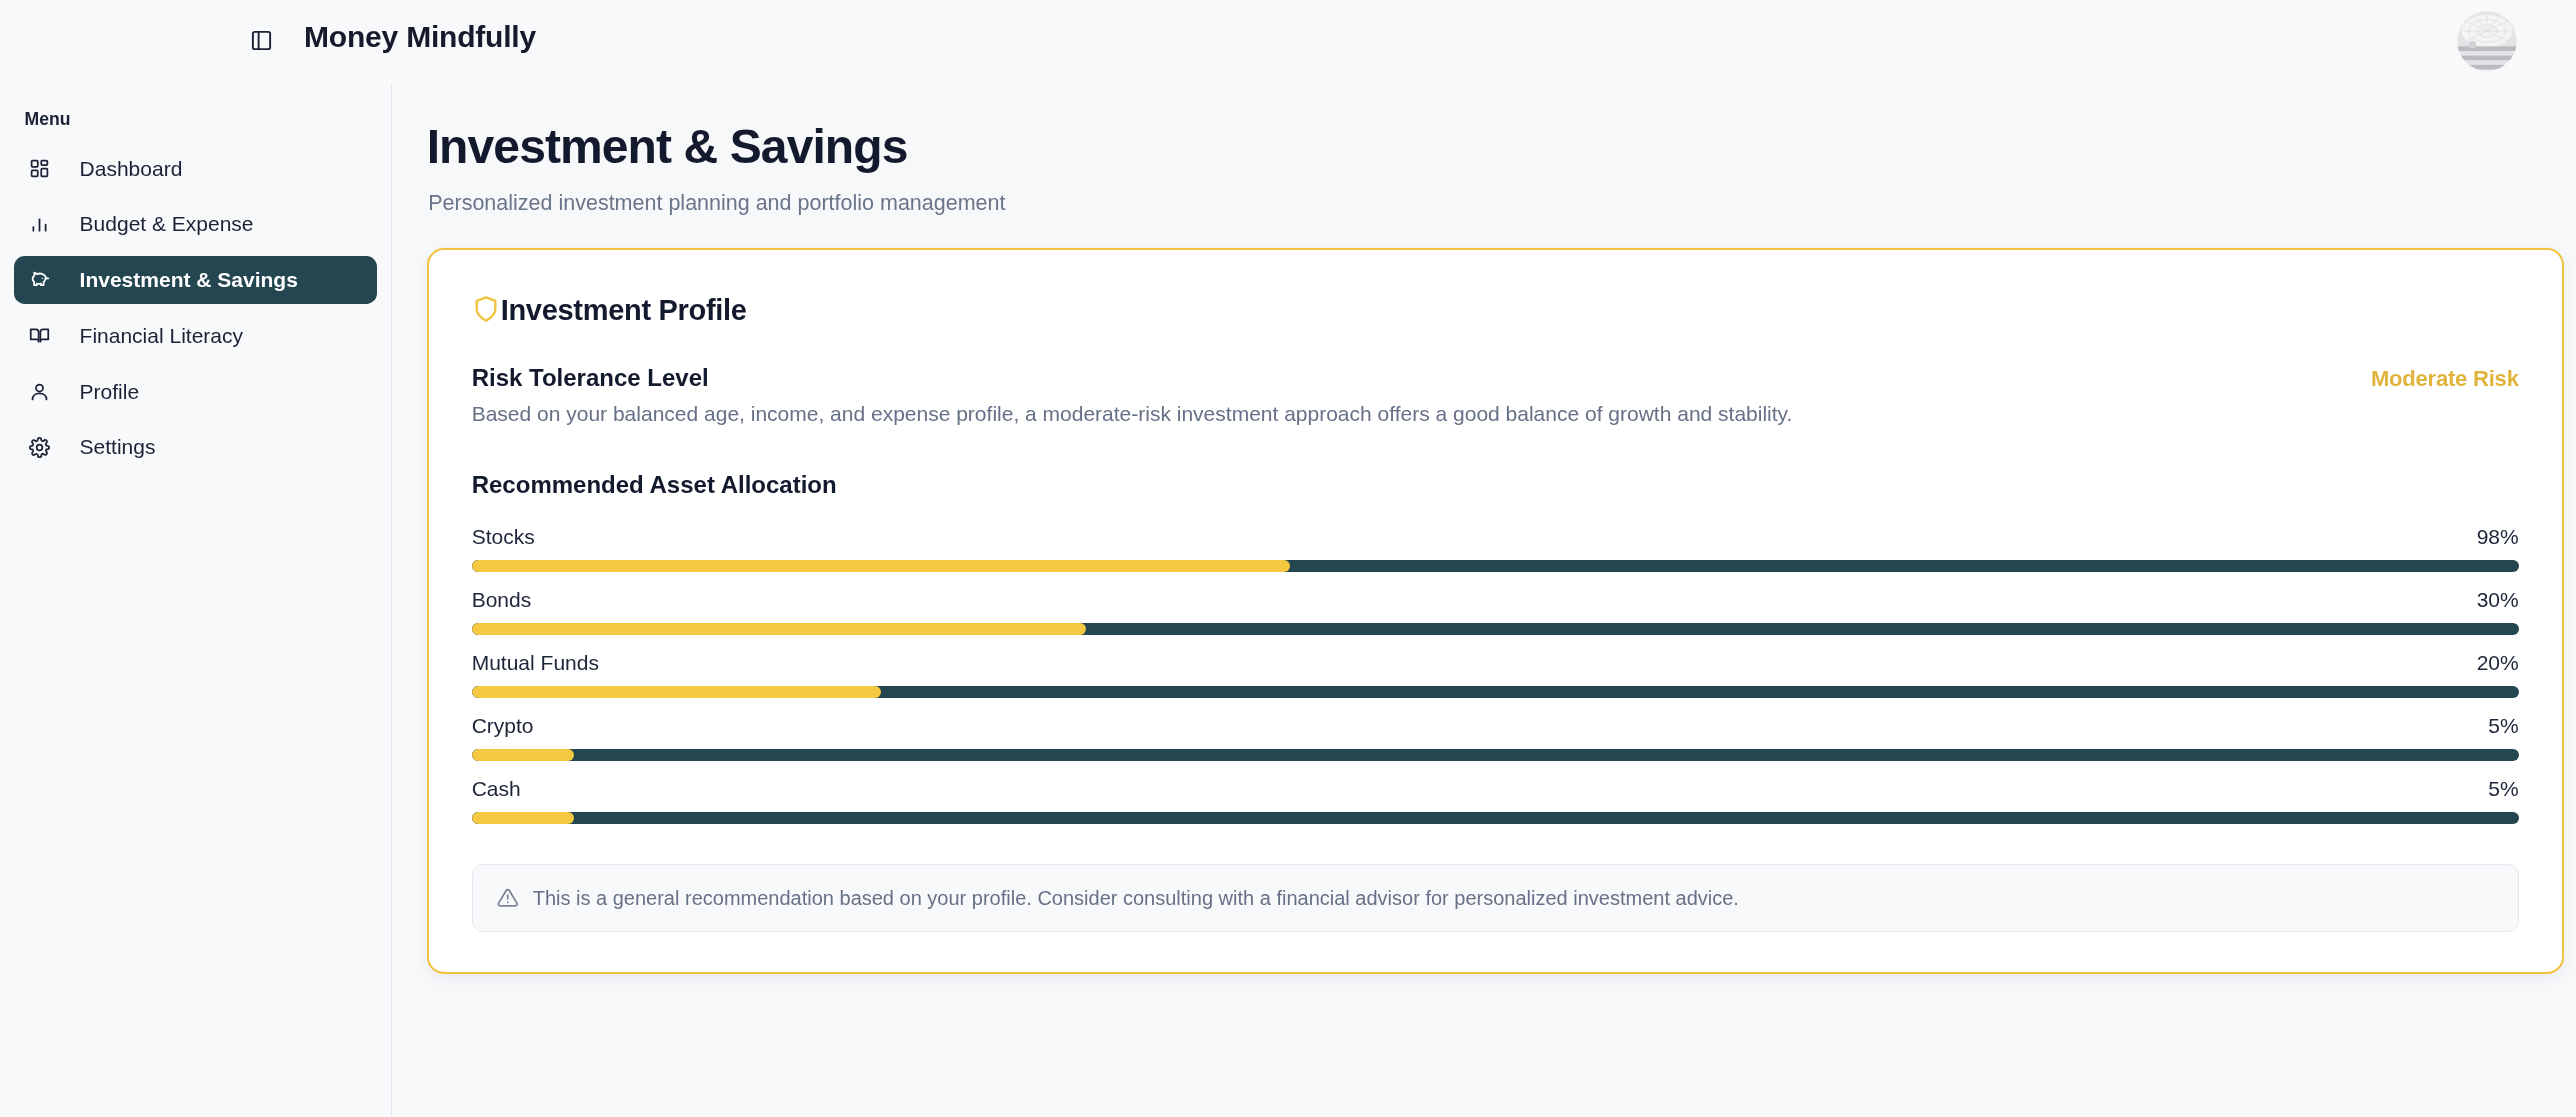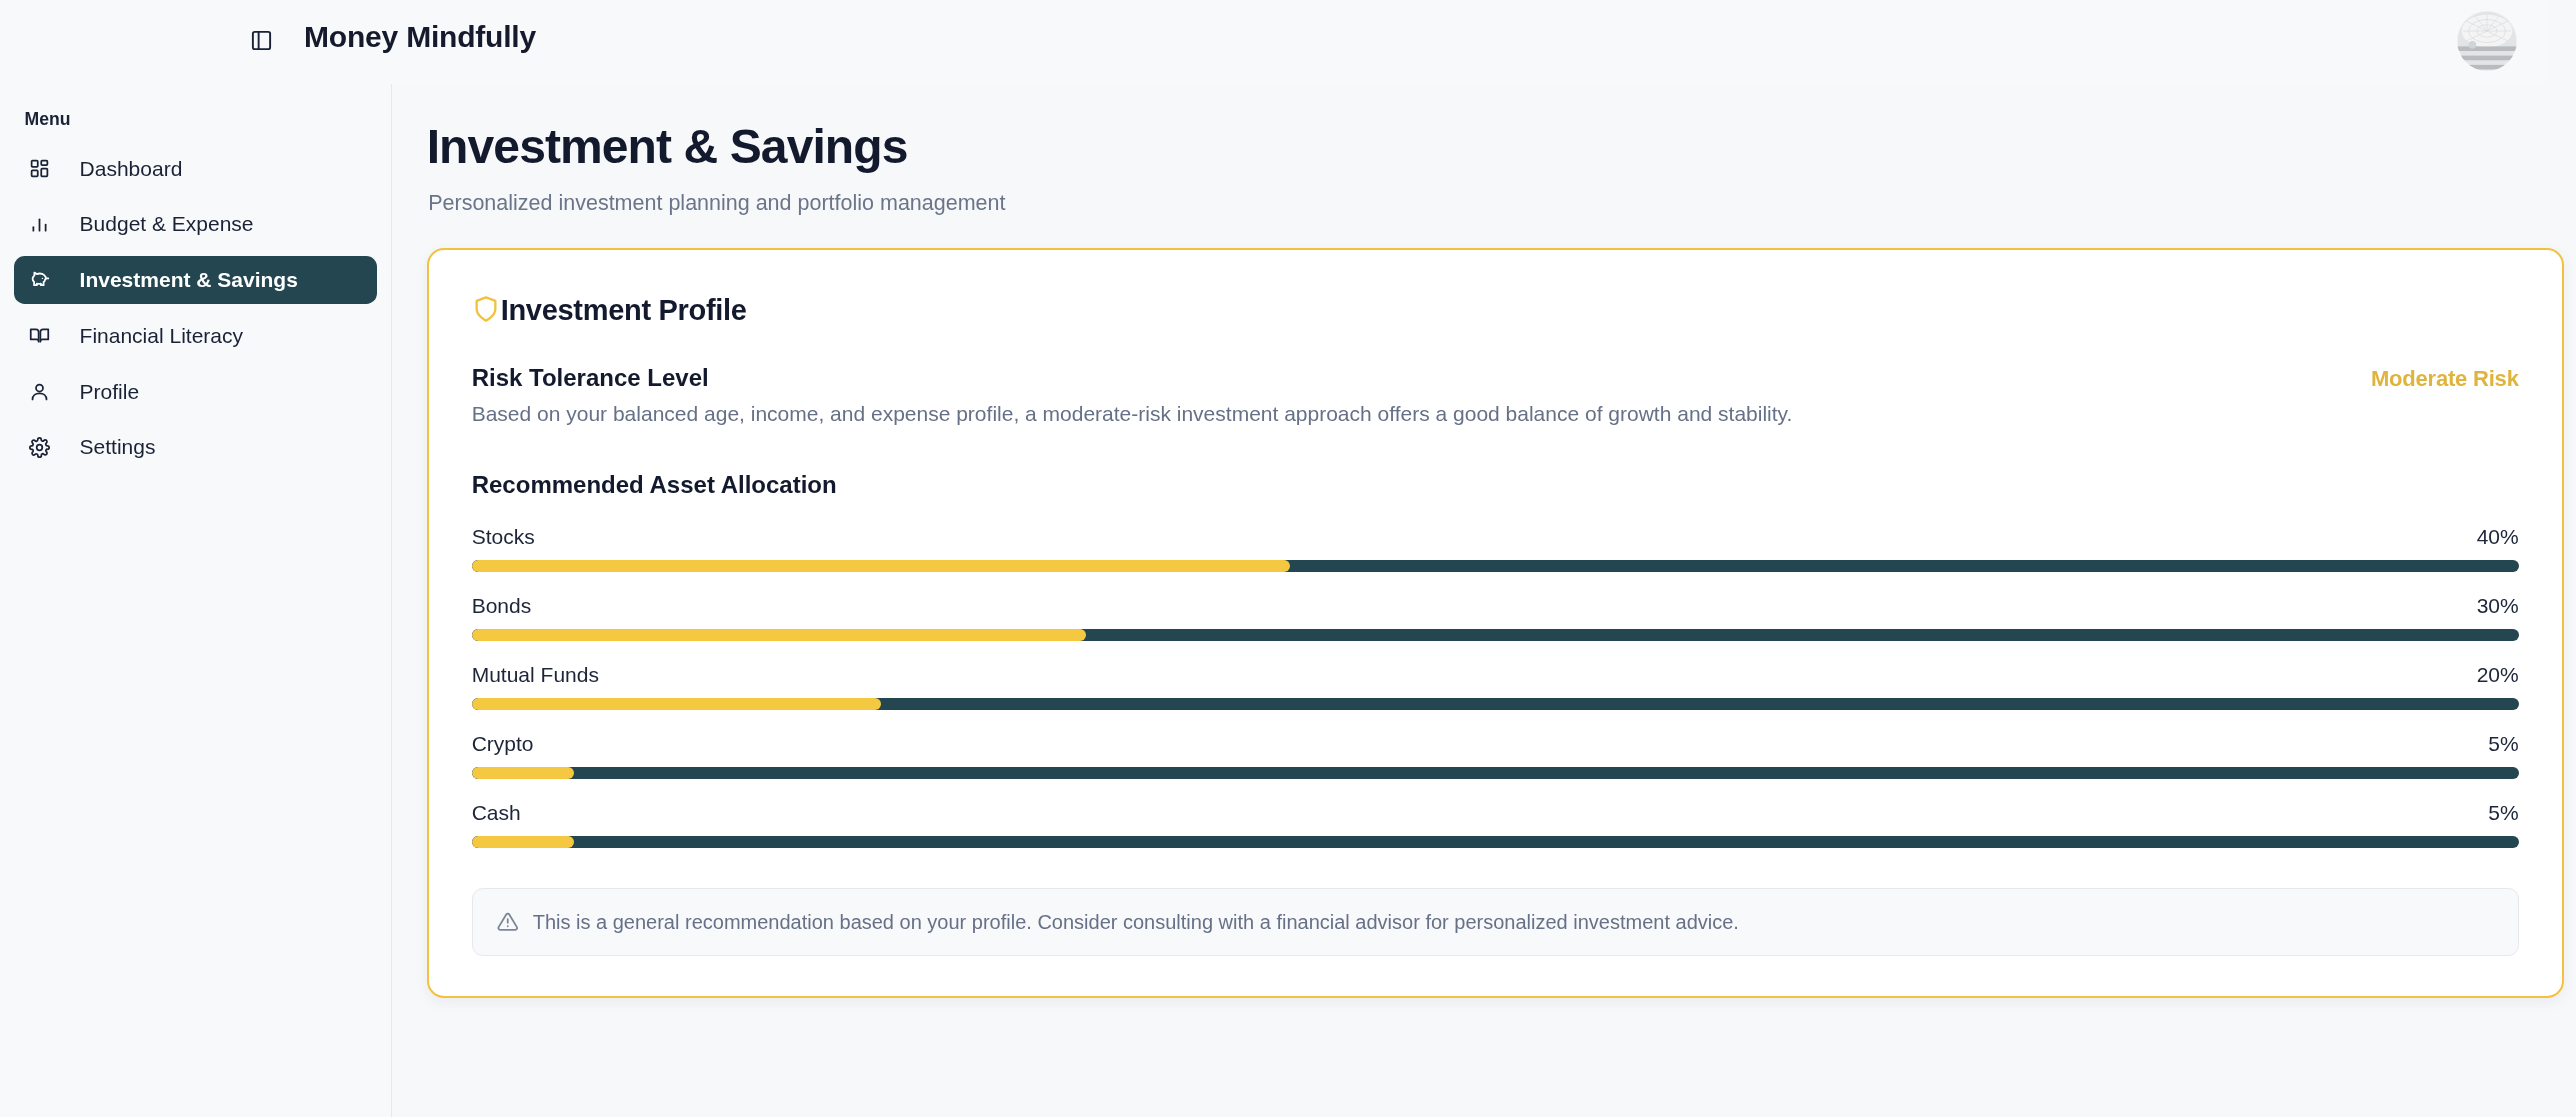--- a/index.html
+++ b/index.html
@@ -139,21 +139,21 @@
     color: #667086;
     line-height: 1.3;
   }
 
   .alloc-title {
     margin-top: 44px;
     font-size: 24px; font-weight: bold; color: #141a2e;
   }
 
   .alloc-list { margin-top: 26px; }
-  .alloc-item { margin-bottom: 22px; }
+  .alloc-item { margin-bottom: 16px; }
   .alloc-item:last-child { margin-bottom: 0; }
   .alloc-top {
     display: flex; justify-content: space-between; align-items: baseline;
     margin-bottom: 10.7px;
   }
   .alloc-name { font-size: 21px; color: #1d2539; }
   .alloc-pct  { font-size: 21px; color: #1d2539; }
   .bar-track {
     width: 100%; height: 12.3px;
     background: #234650;
@@ -314,21 +314,21 @@
       <span class="risk-badge">Moderate Risk</span>
     </div>
     <div class="risk-desc">Based on your balanced age, income, and expense profile, a moderate-risk investment approach offers a good balance of growth and stability.</div>
 
     <div class="alloc-title">Recommended Asset Allocation</div>
 
     <div class="alloc-list">
       <div class="alloc-item">
         <div class="alloc-top">
           <span class="alloc-name">Stocks</span>
-          <span class="alloc-pct">40%</span>
+          <span class="alloc-pct">98%</span>
         </div>
         <div class="bar-track">
           <div class="bar-fill" style="width: 40%;"></div>
         </div>
       </div>
 
       <div class="alloc-item">
         <div class="alloc-top">
           <span class="alloc-name">Bonds</span>
           <span class="alloc-pct">30%</span>

